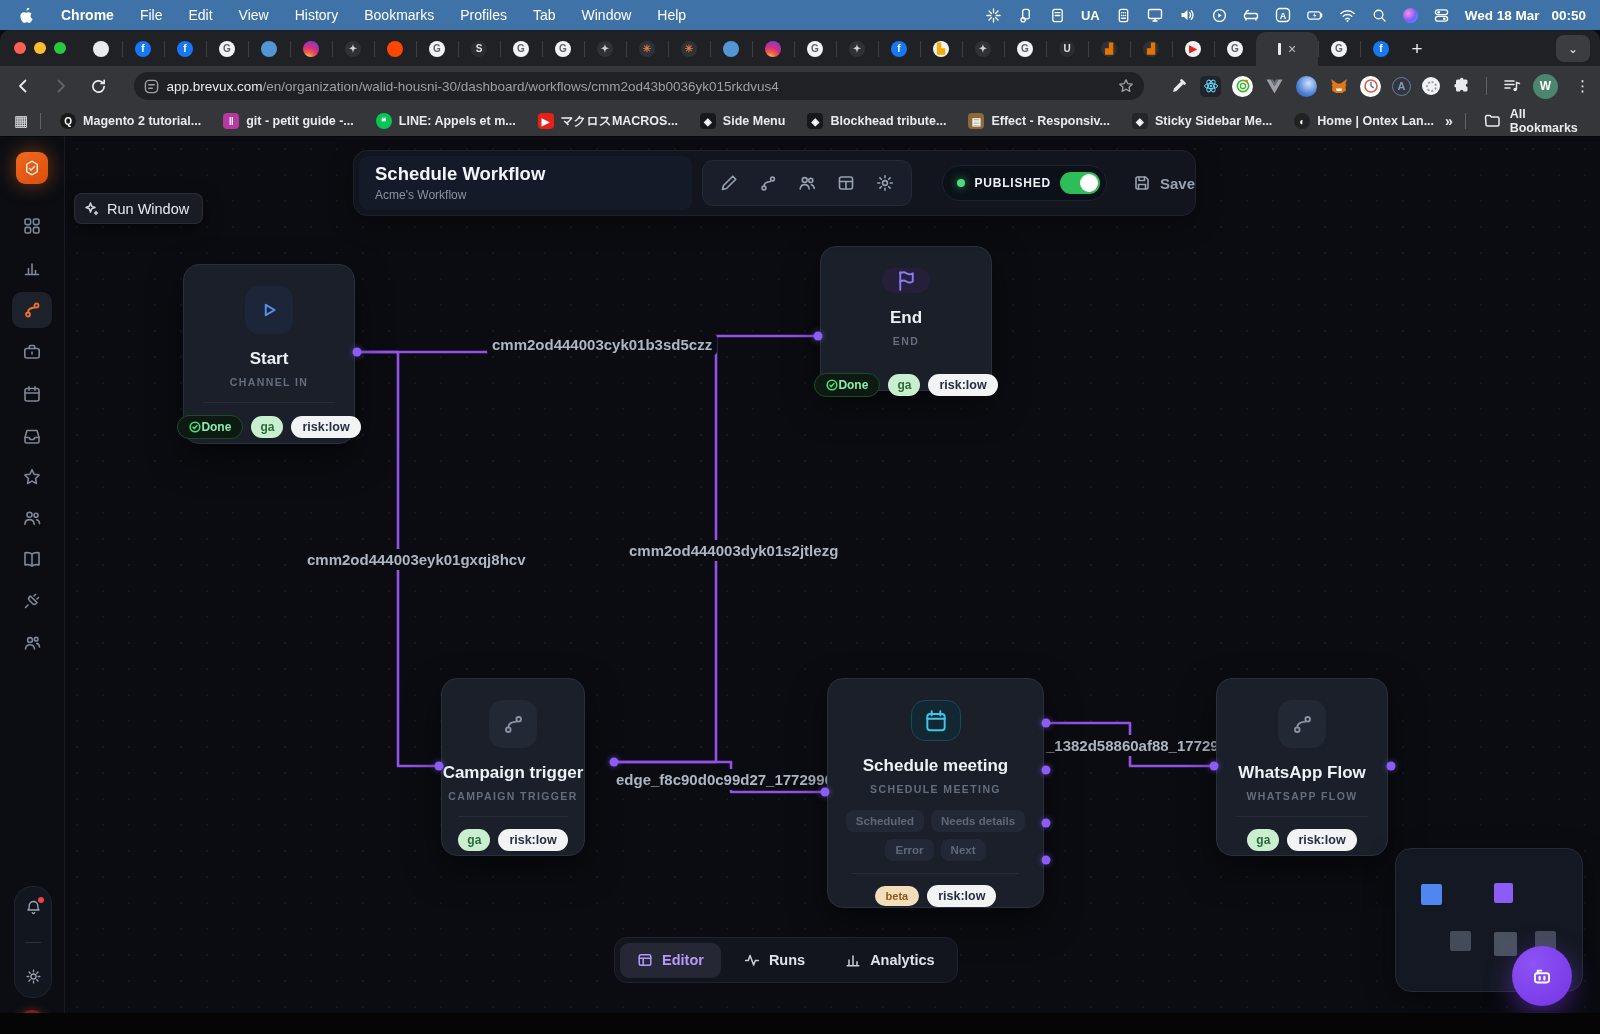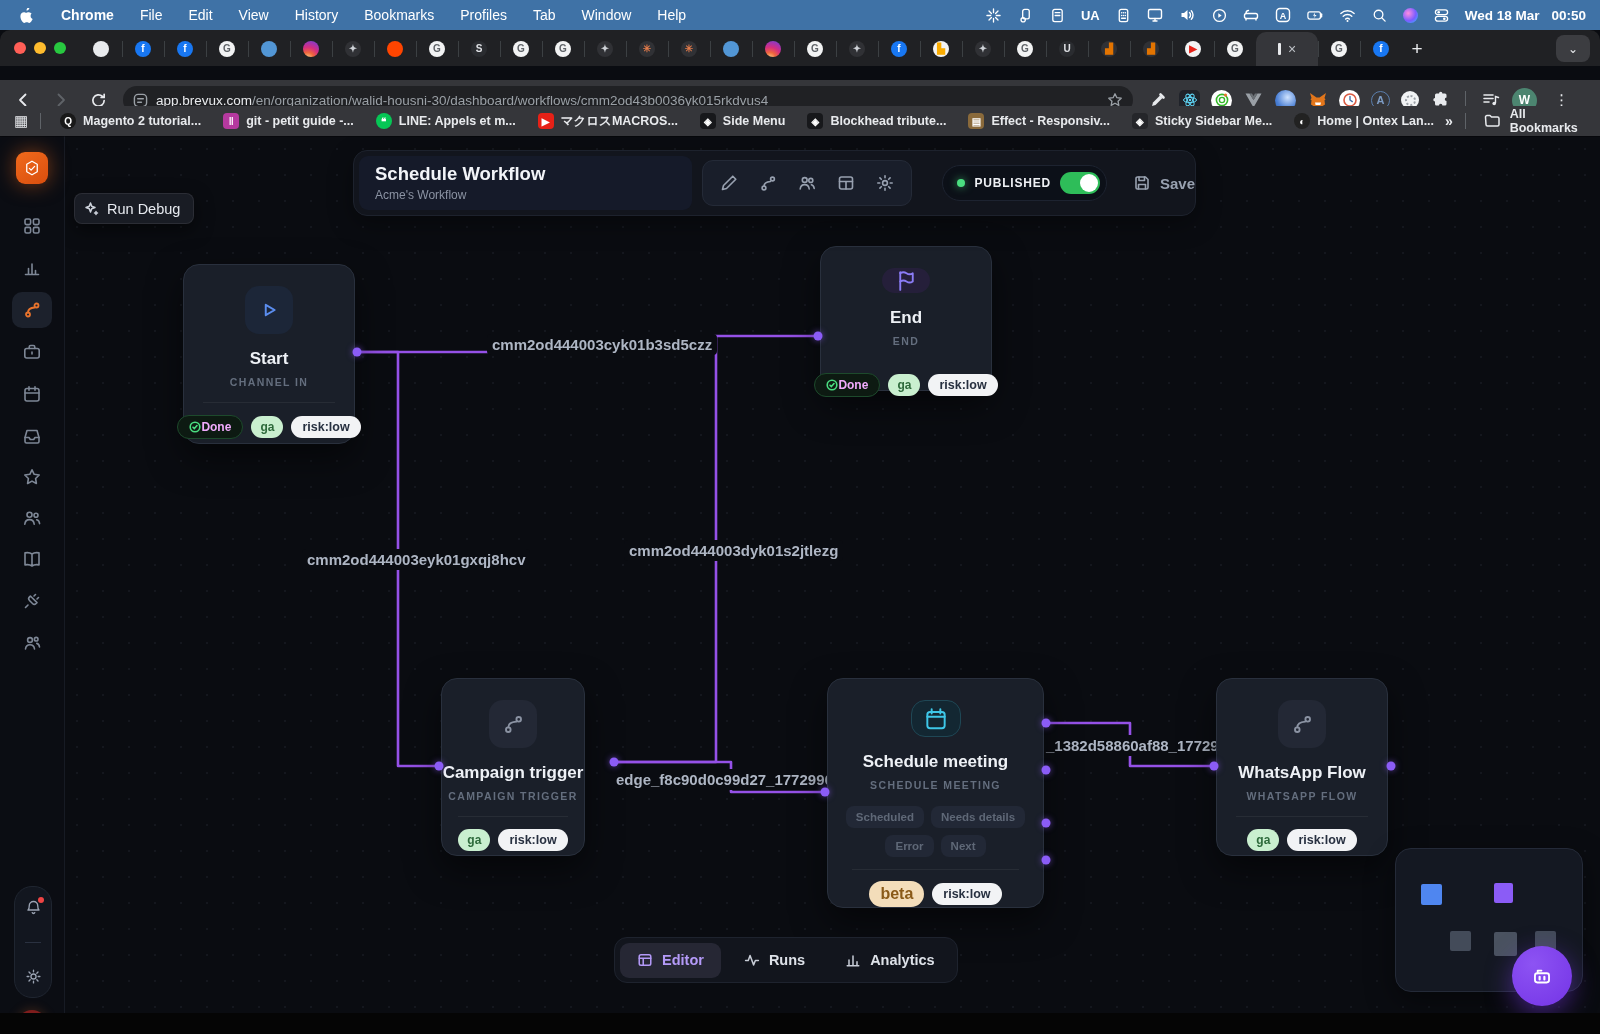--- a/index.html
+++ b/index.html
@@ -32,22 +32,22 @@
   .fav.ig{background:radial-gradient(circle at 30% 110%,#ffdb8b 0%,#ee653d 30%,#d42e81 55%,#9b36b7 80%,#515ecf 100%);}
   .tab.active{width:62px;background:#35363a;border-radius:10px 10px 0 0;gap:7px;}
   .tab.active::before{display:none;}
   .afav{width:3px;height:12px;background:#e8eaed;border-radius:1px;}
   .close{color:#bdc1c6;font-size:14px;line-height:1;}
   .newtab{width:30px;height:34px;display:flex;align-items:center;justify-content:center;
           color:#e8eaed;font-size:19px;font-weight:400;}
   .tabsearch{position:absolute;right:10px;bottom:4px;width:34px;height:27px;background:#3c3d41;
              border-radius:8px;color:#e8eaed;display:flex;align-items:center;justify-content:center;font-size:12px;}
   
-  .toolbar{position:absolute;left:0;top:80px;width:1600px;height:40px;background:#35363a;
-           display:flex;align-items:center;z-index:19;}
+  .toolbar{position:absolute;left:0;top:66px;width:1600px;height:40px;background:#35363a;
+           display:flex;align-items:center;z-index:19;justify-content:space-between;}
   .navbtns{display:flex;align-items:center;gap:20px;padding:0 16px 0 14px;font-size:17px;}
   .nav-ico svg{stroke:#e8eaed;fill:none;stroke-width:1.8;stroke-linecap:round;stroke-linejoin:round;}
   .nav-ico.dis svg{stroke:#5f6368;}
   .omnibox{height:28px;flex:0 0 990px;background:#202124;border-radius:14px;display:flex;align-items:center;
            padding:0 10px 0 10px;color:#e8eaed;font-size:13.5px;}
   .tune svg{stroke:#9aa0a6;fill:none;stroke-width:1.5;stroke-linecap:round;}
   .url{margin-left:8px;white-space:nowrap;overflow:hidden;flex:1;}
   .url .host{color:#e8eaed;}
   .url .path{color:#9aa0a6;}
   .star svg{stroke:#9aa0a6;fill:none;stroke-width:1.5;stroke-linejoin:round;}
@@ -121,26 +121,26 @@
   .edges{position:absolute;left:0;top:0;z-index:1;pointer-events:none;}
   .node{position:absolute;background:#1a1f29;border:1px solid #29303d;border-radius:16px;z-index:3;
         display:flex;flex-direction:column;align-items:center;box-shadow:0 14px 34px rgba(0,0,0,.5);
         box-sizing:border-box;padding-top:21px;}
   .n-icon{width:48px;height:48px;border-radius:14px;display:flex;align-items:center;justify-content:center;}
   .n-icon svg{fill:none;stroke-width:1.8;stroke-linecap:round;stroke-linejoin:round;}
   .n-title{margin-top:15px;color:#eef1f6;font-size:17px;font-weight:700;}
   .n-sub{margin-top:7px;color:#646e7e;font-size:10.5px;font-weight:700;letter-spacing:1.4px;}
   .n-div{width:78%;height:1px;background:rgba(255,255,255,.06);margin-top:14px;}
   .n-badges{display:flex;align-items:center;gap:8px;margin-top:12px;}
-  .b-done{display:flex;align-items:center;border:1px solid #1d4a2c;background:#0d1a12;color:#f0abfc;
+  .b-done{display:flex;align-items:center;border:1px solid #1d4a2c;background:#0d1a12;color:#86efac;
           font-size:12px;font-weight:700;border-radius:999px;padding:4px 11px;}
   .b-done svg{stroke:#4ade80;fill:none;stroke-width:1.6;stroke-linecap:round;stroke-linejoin:round;}
   .b-ga{background:#c9efcf;color:#2d6a3b;font-size:12px;font-weight:700;border-radius:999px;padding:4px 9px;}
   .b-risk{background:#f2f3f5;color:#273040;font-size:12.5px;font-weight:600;border-radius:999px;padding:4px 11px;}
-  .b-beta{background:#f3ddba;color:#8a5a18;font-size:16px;font-weight:700;border-radius:999px;padding:4px 11px;}
+  .b-beta{background:#f3ddba;color:#8a5a18;font-size:11px;font-weight:700;border-radius:999px;padding:4px 11px;}
   .chips{display:flex;gap:7px;margin-top:15px;flex-wrap:wrap;justify-content:center;padding:0 10px;}
   .chip{background:#222836;color:#5f6877;font-size:11.5px;font-weight:600;border-radius:8px;padding:5px 10px;}
   .port{position:absolute;width:9px;height:9px;border-radius:50%;background:#8b5cf6;z-index:4;
         transform:translate(-50%,-50%);box-shadow:0 0 6px rgba(139,92,246,.6);}
   .elabel{position:absolute;background:#0a0c11;color:#aeb6c4;font-size:15px;font-weight:700;
           padding:2px 5px;border-radius:4px;z-index:2;white-space:nowrap;}
   
   .bottombar{position:absolute;left:550px;top:801px;height:44px;background:#12151d;border:1px solid #1e232e;
              border-radius:13px;display:flex;align-items:center;gap:6px;padding:0 5px;z-index:5;}
   .btab{display:flex;align-items:center;gap:9px;padding:0 17px;height:35px;border-radius:9px;
@@ -709,21 +709,21 @@
           </svg>
         <span>Save</span>
       </div>
     </div>
 
     <div class="tooltip">
       <svg width="16" height="16" viewBox="0 0 16 16">
           <path d="M6.5 2l1.2 3.3L11 6.5 7.7 7.7 6.5 11 5.3 7.7 2 6.5l3.3-1.2z"></path>
           <path d="M12 10.5v3M10.5 12h3"></path>
         </svg>
-      <span>Run Debug</span>
+      <span>Run Window</span>
     </div>
 
     <div class="bottombar">
       <div class="btab active">
         <svg width="16" height="16" viewBox="0 0 18 18">
             <rect x="2.5" y="3" width="13" height="12" rx="2"></rect>
             <path d="M2.5 7h13M7 7v8"></path>
           </svg>
         <span>Editor</span>
       </div>

